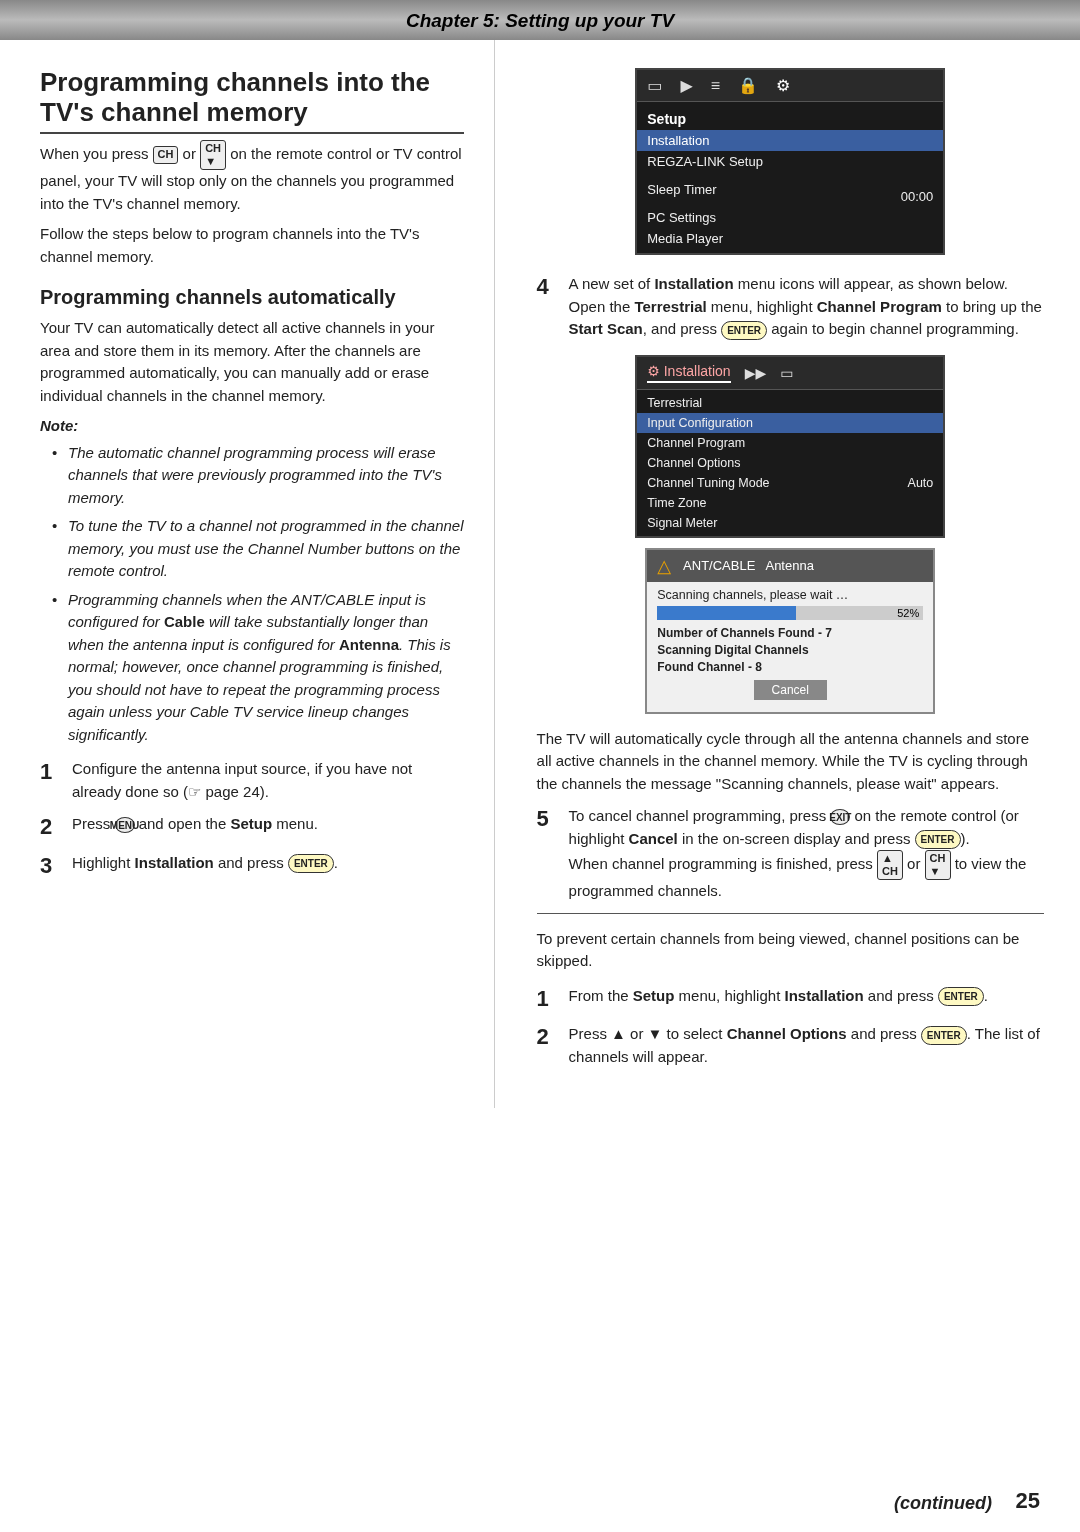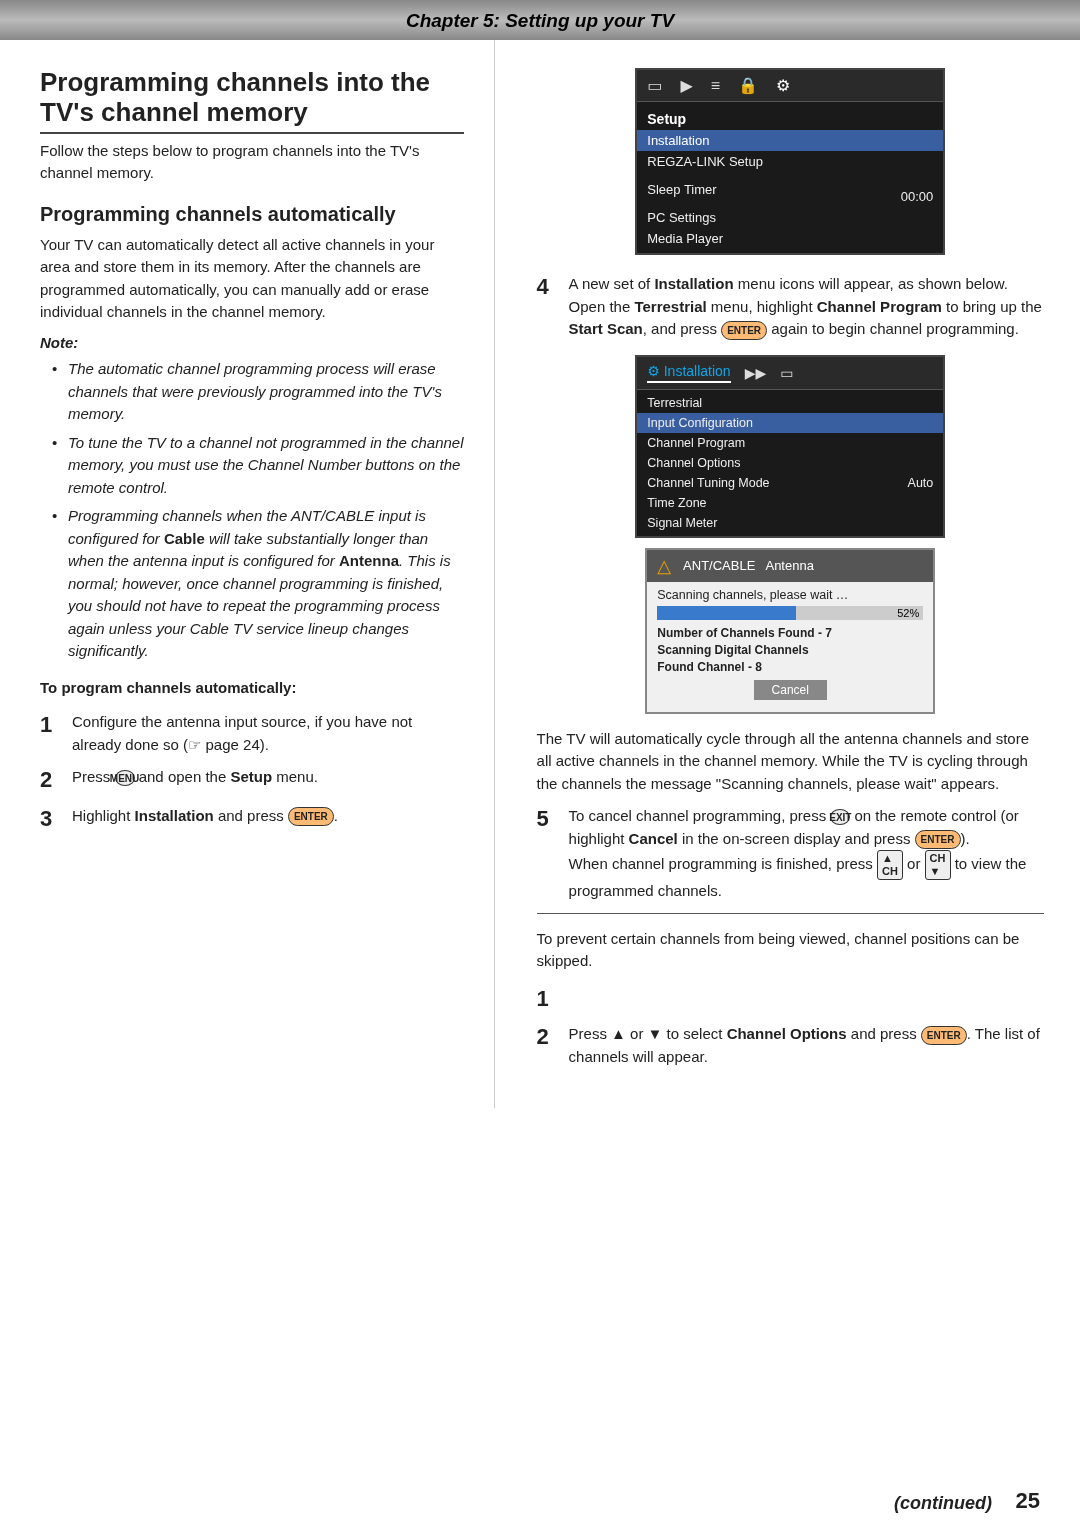--- a/index.html
+++ b/index.html
@@ -146,21 +146,21 @@
       display: flex;
       align-items: center;
       background: #2a2a2a;
       padding: 6px 10px;
       gap: 14px;
       border-bottom: 1px solid #555;
     }
     .install-icon { color: #ddd; font-size: 14px; }
     .install-icon.active-tab {
       border-bottom: 2px solid #fff;
-      color: #0ea5e9;
+      color: #fca5a5;
       padding-bottom: 2px;
     }
     .install-rows { padding: 3px 0; }
     .install-row {
       display: flex;
       align-items: center;
       padding: 3px 10px;
       font-size: 12.5px;
       color: #eee;
     }
@@ -250,21 +250,21 @@
       background: #eee;
       font-weight: bold;
     }
     .enter-btn {
       display: inline-block;
       border: 1.5px solid #333;
       border-radius: 10px;
       font-size: 10px;
       padding: 1px 5px;
       vertical-align: middle;
-      background: #fdba74;
+      background: #fef9c3;
       font-weight: bold;
       font-style: normal;
     }
 
     
     .warning-icon {
       color: #e8a000;
       font-size: 18px;
       margin-right: 4px;
     }
@@ -294,35 +294,37 @@
   <span class="page-header-title">Chapter 5: Setting up your TV</span>
 </div>
 
 <div class="content-wrapper">
 
   <div class="left-col">
 
     <h1 class="section-title">Programming channels into the TV's channel memory</h1>
 
     <p>
+      When you press <span class="btn-icon">CH</span> or <span class="btn-icon">CH<br>▼</span> on the remote control or TV control panel, your TV will stop only on the channels you programmed into the TV's channel memory.
+    </p>
+    <p>
       Follow the steps below to program channels into the TV's channel memory.
     </p>
 
     <h2 class="subsection-title">Programming channels automatically</h2>
 
     <p>Your TV can automatically detect all active channels in your area and store them in its memory. After the channels are programmed automatically, you can manually add or erase individual channels in the channel memory.</p>
 
     <p class="note-label">Note:</p>
     <ul class="bullet-list">
       <li>The automatic channel programming process will erase channels that were previously programmed into the TV's memory.</li>
       <li>To tune the TV to a channel not programmed in the channel memory, you must use the Channel Number buttons on the remote control.</li>
       <li>Programming channels when the ANT/CABLE input is configured for <strong>Cable</strong> will take substantially longer than when the antenna input is configured for <strong>Antenna</strong>. This is normal; however, once channel programming is finished, you should not have to repeat the programming process again unless your Cable TV service lineup changes significantly.</li>
     </ul>
 
-    <p class="sub2-title">To program channels automatically:</p>
 
     <div class="steps">
       <div class="step">
         <span class="step-num">1</span>
         <span class="step-text">Configure the antenna input source, if you have not already done so (☞ page 24).</span>
       </div>
       <div class="step">
         <span class="step-num">2</span>
         <span class="step-text">Press <span class="btn-icon-round">MENU</span> and open the <strong>Setup</strong> menu.</span>
       </div>
@@ -402,20 +404,21 @@
     </div>
 
     <hr class="divider">
 
 
     <p>To prevent certain channels from being viewed, channel positions can be skipped.</p>
 
     <div class="steps">
       <div class="step">
         <span class="step-num">1</span>
+        <span class="step-text">From the <strong>Setup</strong> menu, highlight <strong>Installation</strong> and press <span class="enter-btn">ENTER</span>.</span>
       </div>
       <div class="step">
         <span class="step-num">2</span>
         <span class="step-text">Press ▲ or ▼ to select <strong>Channel Options</strong> and press <span class="enter-btn">ENTER</span>. The list of channels will appear.</span>
       </div>
     </div>
 
   </div>
 </div>
 

